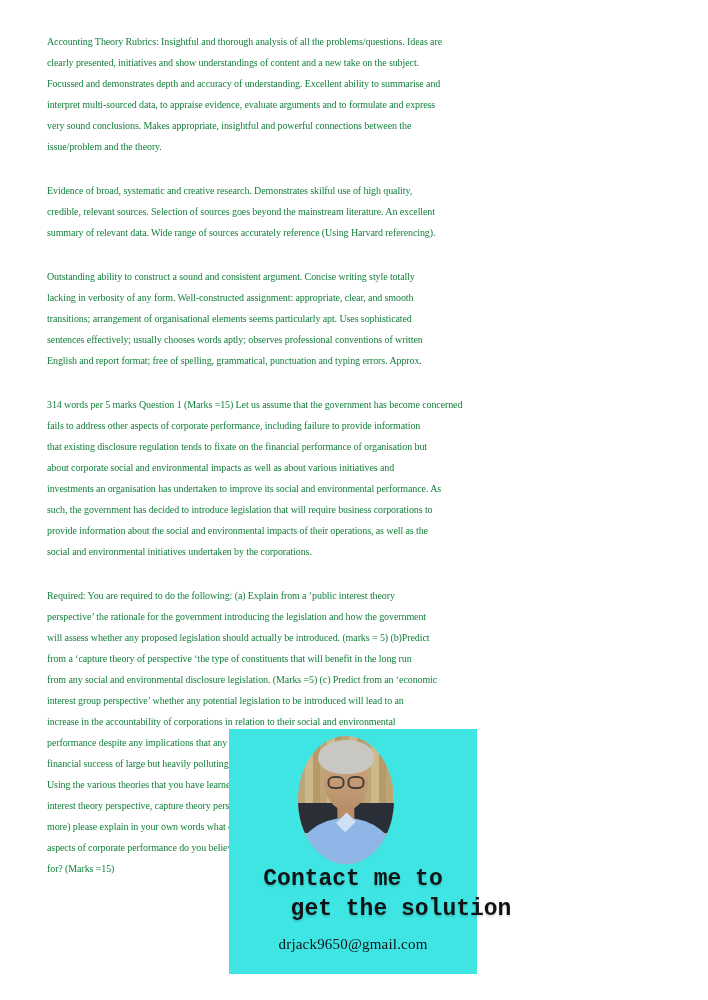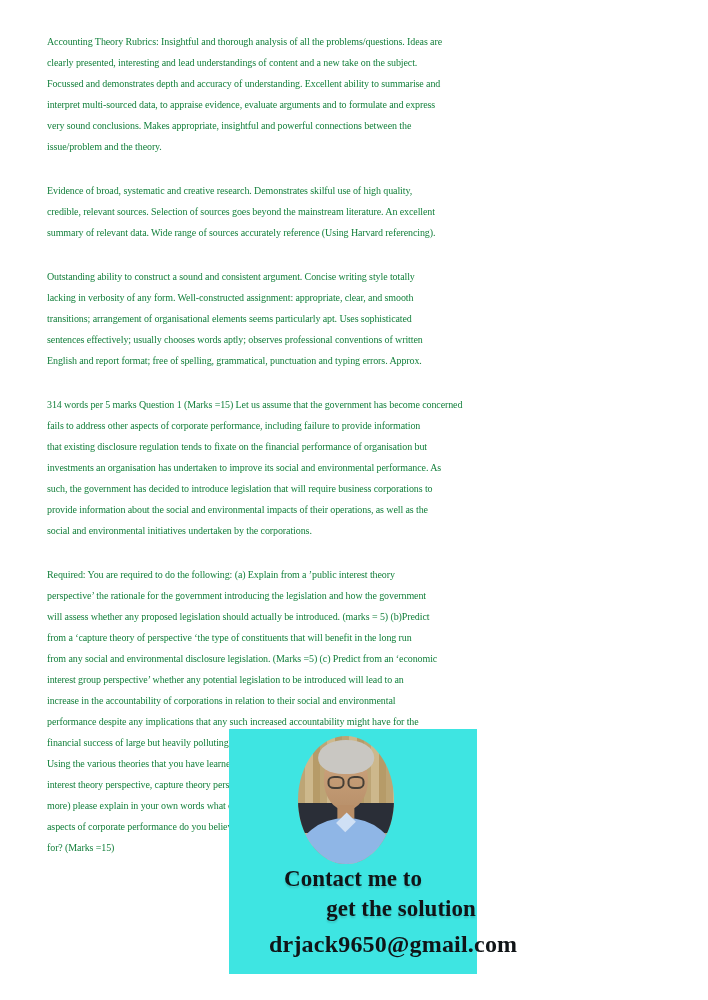--- a/index.html
+++ b/index.html
@@ -51,41 +51,40 @@
   .ph-neck{left:50%;bottom:30%;width:18%;height:16%;transform:translateX(-50%);background:#b98e67;}
   .ph-shirt{left:50%;bottom:-2%;width:102%;height:38%;transform:translateX(-50%);
     background:#8fb6e6;border-radius:55% 55% 0 0/90% 90% 0 0;}
   .ph-collar{left:50%;bottom:26%;width:14%;height:12%;transform:translateX(-50%) rotate(45deg);
     background:#cfe0f5;}
   .ov-line{
     position:absolute;left:0;width:100%;
     text-align:center;color:#101417;
   }
   .ov-sans{
-    font-family:Liberation Serif, serif;
+    font-family:Liberation Mono, monospace;
     font-weight:700;font-size:23px;line-height:28px;
     text-shadow:0 2px 2px rgba(0,0,0,0.15);
   }
   .ov-l1{top:136px;}
   .ov-l2{top:166px;padding-left:48px;}
   .ov-email{
     top:202px;
     font-family:"Liberation Serif","DejaVu Serif",serif;
-    font-weight:700;font-size:24px;line-height:26px;
+    font-weight:400;font-size:15px;line-height:26px;
     letter-spacing:0.2px;
-    padding-left:40px;
   }
 </style>
 </head>
 <body style="background: rgb(255, 255, 255);">
 
 <div class="doc" id="doc">
     <p>
       <span class="line">Accounting Theory Rubrics: Insightful and thorough analysis of all the problems/questions. Ideas are</span>
-      <span class="line">clearly presented, interesting and lead understandings of content and a new take on the subject.</span>
+      <span class="line">clearly presented, initiatives and show understandings of content and a new take on the subject.</span>
       <span class="line">Focussed and demonstrates depth and accuracy of understanding. Excellent ability to summarise and</span>
       <span class="line">interpret multi-sourced data, to appraise evidence, evaluate arguments and to formulate and express</span>
       <span class="line">very sound conclusions. Makes appropriate, insightful and powerful connections between the</span>
       <span class="line">issue/problem and the theory.</span>
     </p>
     <p>
       <span class="line">Evidence of broad, systematic and creative research. Demonstrates skilful use of high quality,</span>
       <span class="line">credible, relevant sources. Selection of sources goes beyond the mainstream literature. An excellent</span>
       <span class="line">summary of relevant data. Wide range of sources accurately reference (Using Harvard referencing).</span>
     </p>
@@ -93,20 +92,21 @@
       <span class="line">Outstanding ability to construct a sound and consistent argument. Concise writing style totally</span>
       <span class="line">lacking in verbosity of any form. Well-constructed assignment: appropriate, clear, and smooth</span>
       <span class="line">transitions; arrangement of organisational elements seems particularly apt. Uses sophisticated</span>
       <span class="line">sentences effectively; usually chooses words aptly; observes professional conventions of written</span>
       <span class="line">English and report format; free of spelling, grammatical, punctuation and typing errors. Approx.</span>
     </p>
     <p>
       <span class="line">314 words per 5 marks Question 1 (Marks =15) Let us assume that the government has become concerned</span>
       <span class="line">fails to address other aspects of corporate performance, including failure to provide information</span>
       <span class="line">that existing disclosure regulation tends to fixate on the financial performance of organisation but</span>
+      <span class="line">about corporate social and environmental impacts as well as about various initiatives and</span>
       <span class="line">investments an organisation has undertaken to improve its social and environmental performance. As</span>
       <span class="line">such, the government has decided to introduce legislation that will require business corporations to</span>
       <span class="line">provide information about the social and environmental impacts of their operations, as well as the</span>
       <span class="line">social and environmental initiatives undertaken by the corporations.</span>
     </p>
     <p>
       <span class="line">Required: You are required to do the following: (a) Explain from a ’public interest theory</span>
       <span class="line">perspective’ the rationale for the government introducing the legislation and how the government</span>
       <span class="line">will assess whether any proposed legislation should actually be introduced. (marks = 5) (b)Predict</span>
       <span class="line">from a ‘capture theory of perspective ‘the type of constituents that will benefit in the long run</span>

